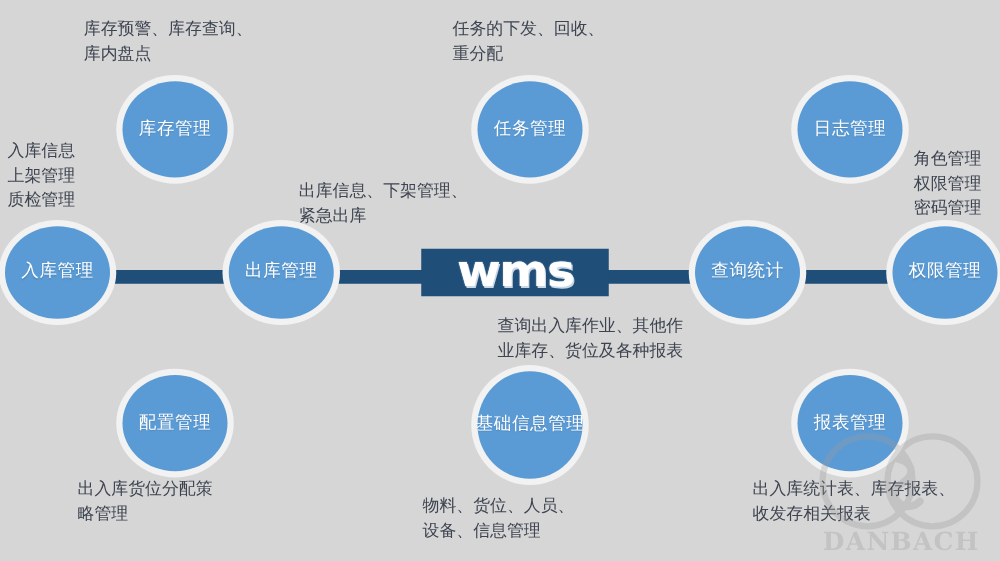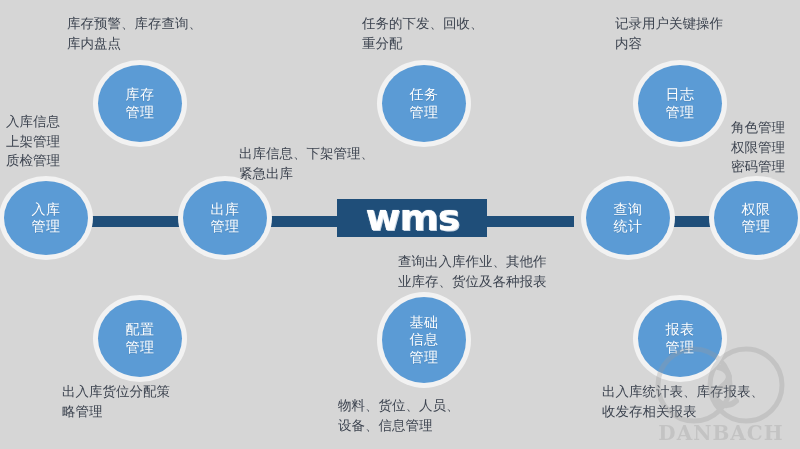--- a/index.html
+++ b/index.html
@@ -49,21 +49,21 @@
   }
 
   
   .node {
     position: absolute;
     border-radius: 50%;
     background: #5b9bd5;
     box-shadow: 0 0 0 5px #f2f2f2;
     z-index: 4;
     display: flex;
-    flex-direction: column;
+    flex-direction: row;
     align-items: center;
     justify-content: center;
     color: #ffffff;
     font-size: 14px;
     line-height: 1.22;
     text-align: center;
     letter-spacing: 0.5px;
     text-shadow: 0 1px 1px rgba(0,0,0,0.12);
   }
   .node span { display: block; white-space: nowrap; }
@@ -120,21 +120,21 @@
   <div class="node" style="left:4px; top:181px; width:84px; height:74px;">
     <span>入库</span>
     <span>管理</span>
   </div>
 
   <div class="node" style="left:183px; top:181px; width:84px; height:74px;">
     <span>出库</span>
     <span>管理</span>
   </div>
 
-  <div class="node" style="left:586px; top:181px; width:84px; height:74px;">
+  <div class="node" style="left:556px; top:181px; width:84px; height:74px;">
     <span>查询</span>
     <span>统计</span>
   </div>
 
   <div class="node" style="left:714px; top:181px; width:84px; height:74px;">
     <span>权限</span>
     <span>管理</span>
   </div>
 
   <div class="node" style="left:98px; top:65px; width:84px; height:77px;">
@@ -167,22 +167,20 @@
     <span>报表</span>
     <span>管理</span>
   </div>
 
   <div class="caption" style="left:67px; top:14px; width:210px;">库存预警、库存查询、
 库内盘点</div>
 
   <div class="caption" style="left:362px; top:14px; width:200px;">任务的下发、回收、
 重分配</div>
 
-  <div class="caption" style="left:615px; top:14px; width:185px;">记录用户关键操作
-内容</div>
 
   <div class="caption" style="left:6px; top:112px; width:90px;">入库信息
 上架管理
 质检管理</div>
 
   <div class="caption" style="left:239px; top:144px; width:200px;">出库信息、下架管理、
 紧急出库</div>
 
   <div class="caption right" style="left:731px; top:118px; width:90px;">角色管理
 权限管理

